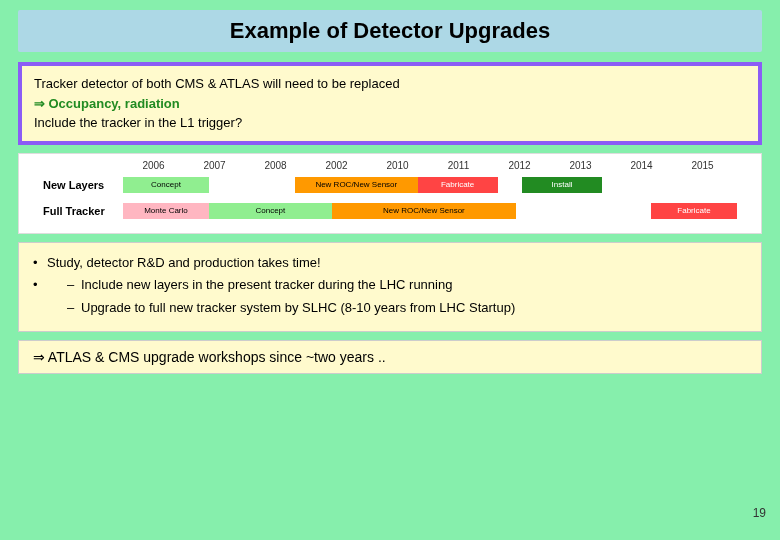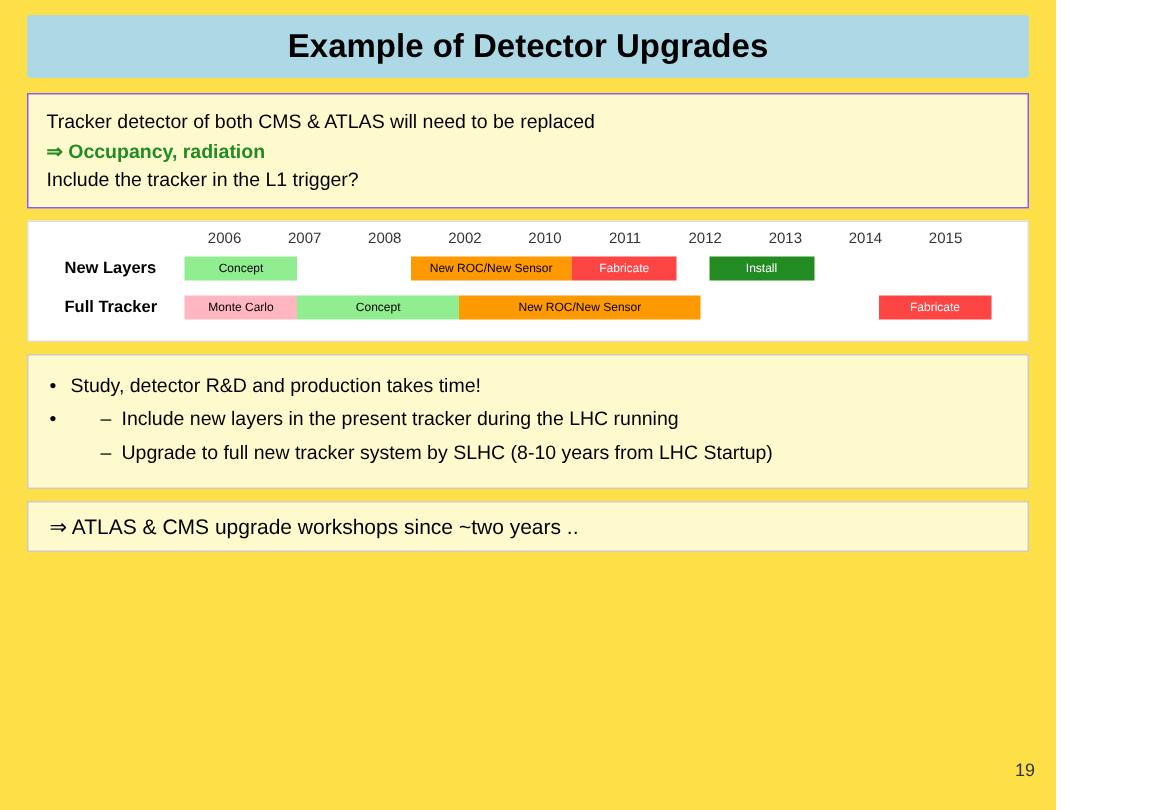--- a/index.html
+++ b/index.html
@@ -7,41 +7,41 @@
       width: 780px;
       height: 540px;
       background: #fff;
       font-family: Arial, sans-serif;
       font-size: 13px;
       overflow: hidden;
       position: relative;
     }
 
     .slide-container {
-      width: 704px;
+      width: 780px;
       height: 540px;
-      background: #fde047;
+      background: #86efac;
       position: relative;
       padding: 10px 18px 10px 18px;
     }
 
     .title-bar {
       background: #add8e6;
       text-align: center;
       font-size: 22px;
       font-weight: bold;
       color: #000;
       padding: 8px 0;
       margin-bottom: 10px;
       border-radius: 2px;
     }
 
     .top-box {
       background: #fffacd;
-      border: 1px solid #8b5cf6;
+      border: 4px solid #8b5cf6;
       padding: 8px 12px;
       margin-bottom: 8px;
       font-size: 13px;
       line-height: 1.5;
     }
 
     .top-box .arrow-text {
       color: #228B22;
       font-weight: bold;
     }

